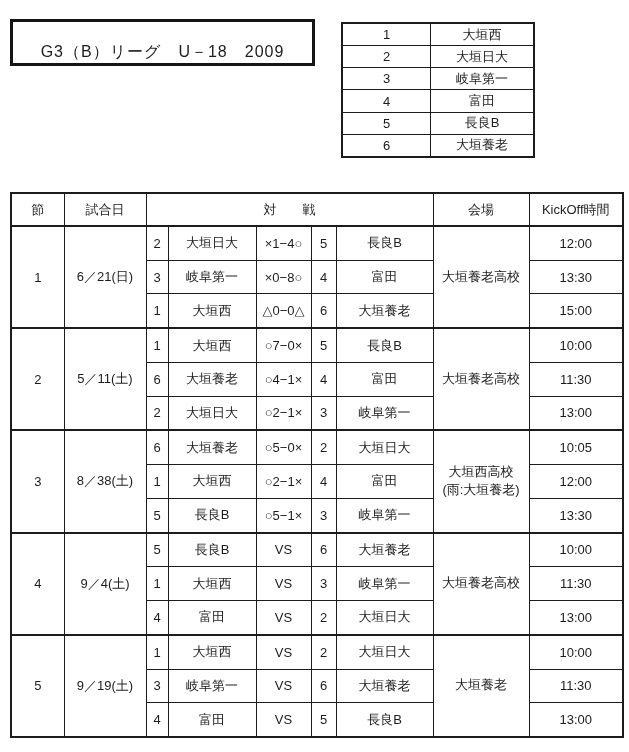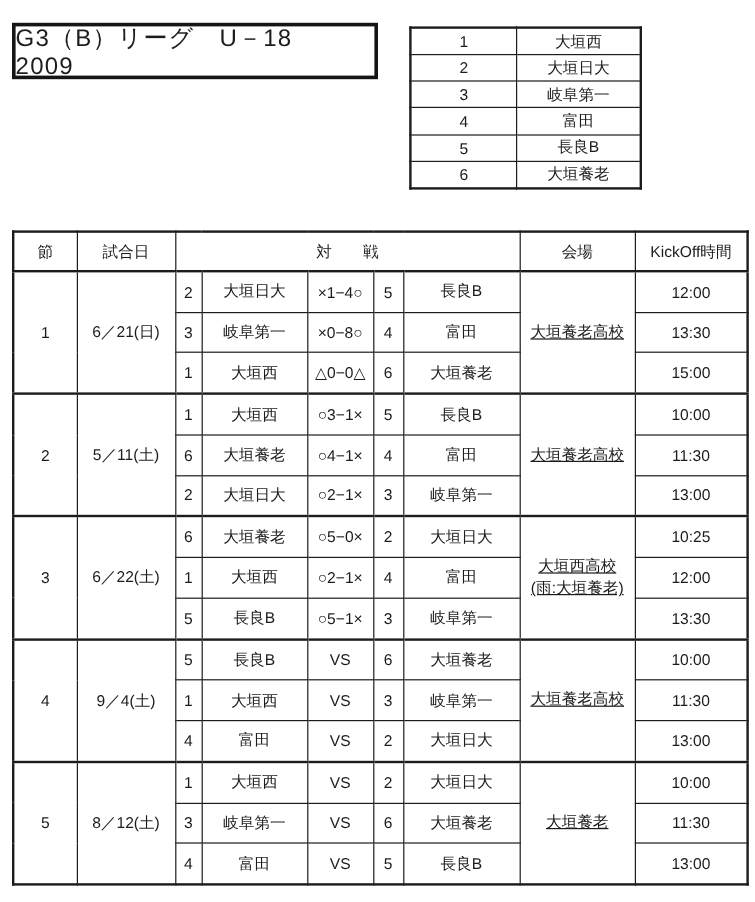--- a/index.html
+++ b/index.html
@@ -9,22 +9,22 @@
     font-family: "Liberation Sans", sans-serif;
     color: #1c1c1c;
   }
   .page { position: relative; width: 629px; height: 752px; background: #fff; }
 
   
   .title-box {
     position: absolute; left: 10px; top: 19px;
     width: 299px; height: 41px;
     border: 3px solid #151515;
-    display: flex; align-items: center; justify-content: center;
-    font-size: 20px; letter-spacing: 1px;
+    display: flex; align-items: flex-end; justify-content: center;
+    font-size: 16px; letter-spacing: 1px;
     box-sizing: content-box;
   }
 
   
   .teams-table {
     position: absolute; left: 341px; top: 22px;
     border-collapse: collapse; table-layout: fixed;
     width: 189px; height: 136px;
     border: 2px solid #1c1c1c;
   }
@@ -47,21 +47,21 @@
     border: 1px solid #1c1c1c;
     text-align: center; vertical-align: middle;
     font-size: 13px; font-weight: 400;
     padding: 0; overflow: hidden; white-space: nowrap;
   }
   .main-table tr.hdr { height: 33px; }
   .main-table tr.hdr th { font-size: 13px; }
   .main-table tr.sec-start td { border-top: 2px solid #1c1c1c; }
   .c-num  { font-size: 12px; }
   .c-time { font-size: 12.5px; }
-  .c-venue div { line-height: 1.45; text-decoration: underline; }
+  .c-venue div { line-height: 1.45; }
 </style>
 </head>
 <body>
 
 <div class="page">
 
   <div class="title-box">
     <span>G3（B）リーグ　U－18　2009</span>
   </div>
 
@@ -144,21 +144,21 @@
         <td class="c-num">6</td>
         <td class="c-team">大垣養老</td>
         <td class="c-time">15:00</td>
       </tr>
 
       <tr class="sec-start">
         <td class="c-round" rowspan="3">2</td>
         <td class="c-date" rowspan="3">5／11(土)</td>
         <td class="c-num">1</td>
         <td class="c-team">大垣西</td>
-        <td class="c-score">○3−1×</td>
+        <td class="c-score">○7−0×</td>
         <td class="c-num">5</td>
         <td class="c-team">長良B</td>
         <td class="c-venue" rowspan="3">
           <div>大垣養老高校</div>
           <div></div>
         </td>
         <td class="c-time">10:00</td>
       </tr>
       <tr>
         <td class="c-num">6</td>
@@ -172,31 +172,31 @@
         <td class="c-num">2</td>
         <td class="c-team">大垣日大</td>
         <td class="c-score">○2−1×</td>
         <td class="c-num">3</td>
         <td class="c-team">岐阜第一</td>
         <td class="c-time">13:00</td>
       </tr>
 
       <tr class="sec-start">
         <td class="c-round" rowspan="3">3</td>
-        <td class="c-date" rowspan="3">6／22(土)</td>
+        <td class="c-date" rowspan="3">8／38(土)</td>
         <td class="c-num">6</td>
         <td class="c-team">大垣養老</td>
         <td class="c-score">○5−0×</td>
         <td class="c-num">2</td>
         <td class="c-team">大垣日大</td>
         <td class="c-venue" rowspan="3">
           <div>大垣西高校</div>
           <div>(雨:大垣養老)</div>
         </td>
-        <td class="c-time">10:25</td>
+        <td class="c-time">10:05</td>
       </tr>
       <tr>
         <td class="c-num">1</td>
         <td class="c-team">大垣西</td>
         <td class="c-score">○2−1×</td>
         <td class="c-num">4</td>
         <td class="c-team">富田</td>
         <td class="c-time">12:00</td>
       </tr>
       <tr>
@@ -234,21 +234,21 @@
         <td class="c-num">4</td>
         <td class="c-team">富田</td>
         <td class="c-score">VS</td>
         <td class="c-num">2</td>
         <td class="c-team">大垣日大</td>
         <td class="c-time">13:00</td>
       </tr>
 
       <tr class="sec-start">
         <td class="c-round" rowspan="3">5</td>
-        <td class="c-date" rowspan="3">8／12(土)</td>
+        <td class="c-date" rowspan="3">9／19(土)</td>
         <td class="c-num">1</td>
         <td class="c-team">大垣西</td>
         <td class="c-score">VS</td>
         <td class="c-num">2</td>
         <td class="c-team">大垣日大</td>
         <td class="c-venue" rowspan="3">
           <div>大垣養老</div>
           <div></div>
         </td>
         <td class="c-time">10:00</td>

